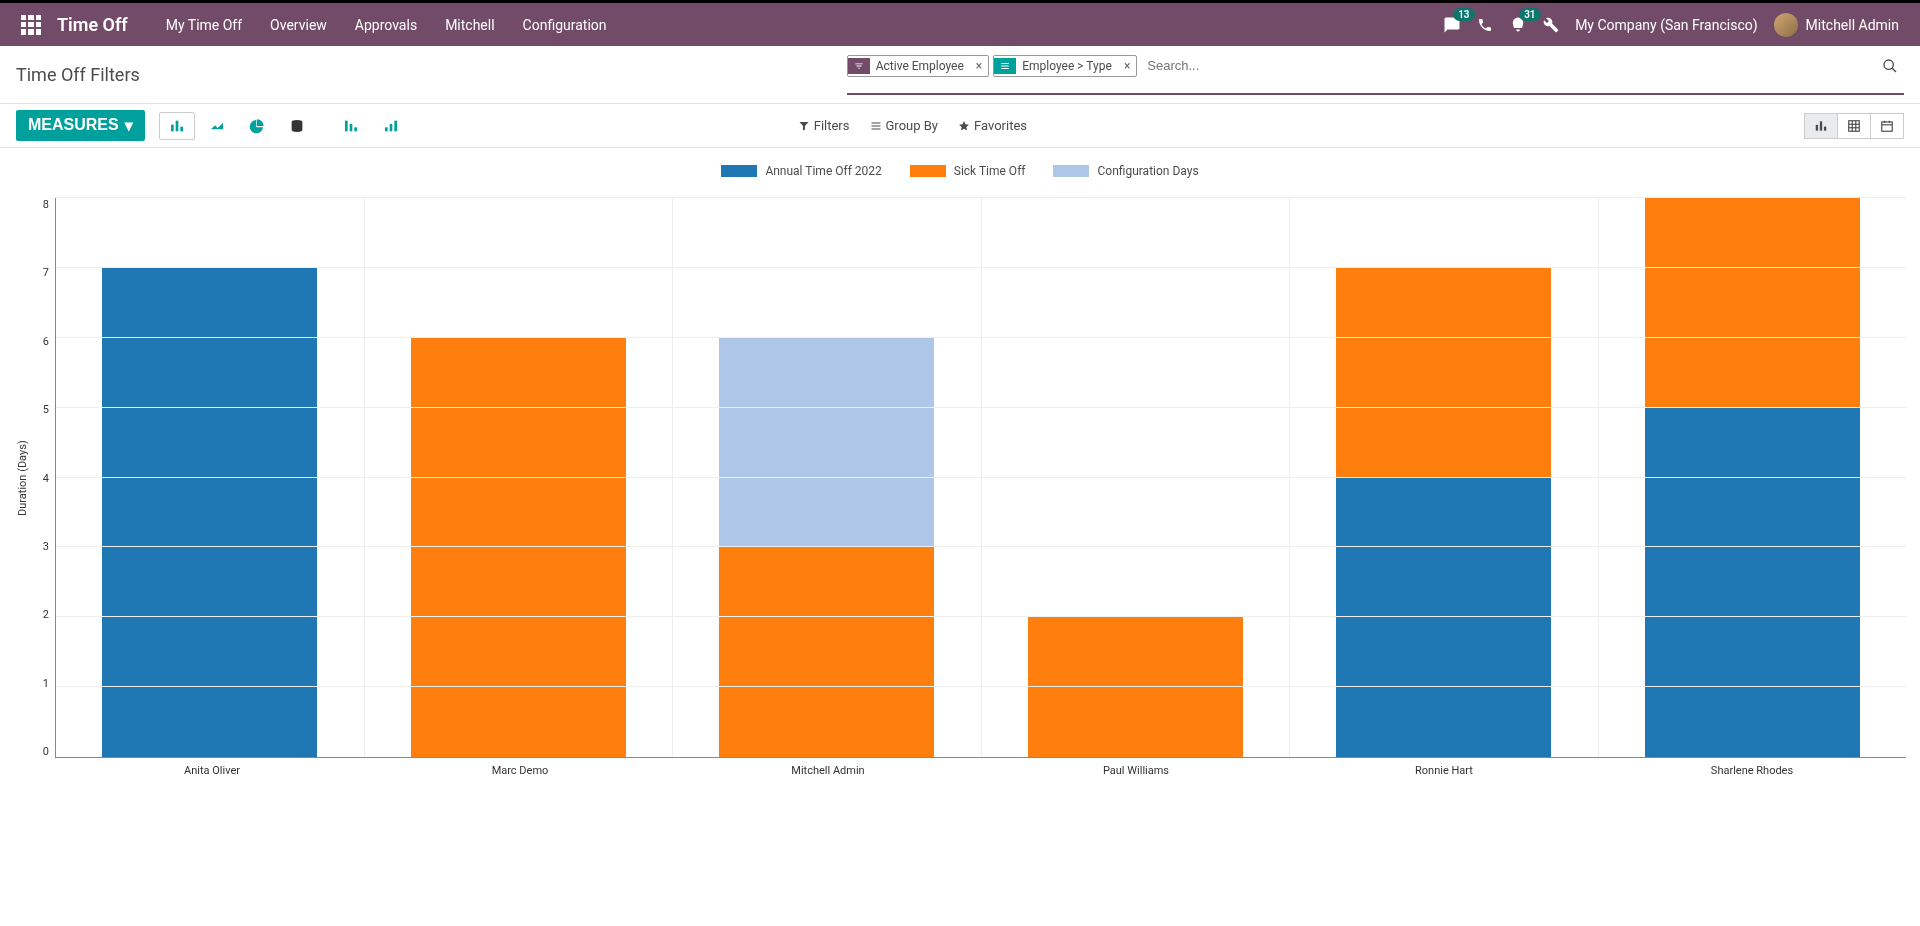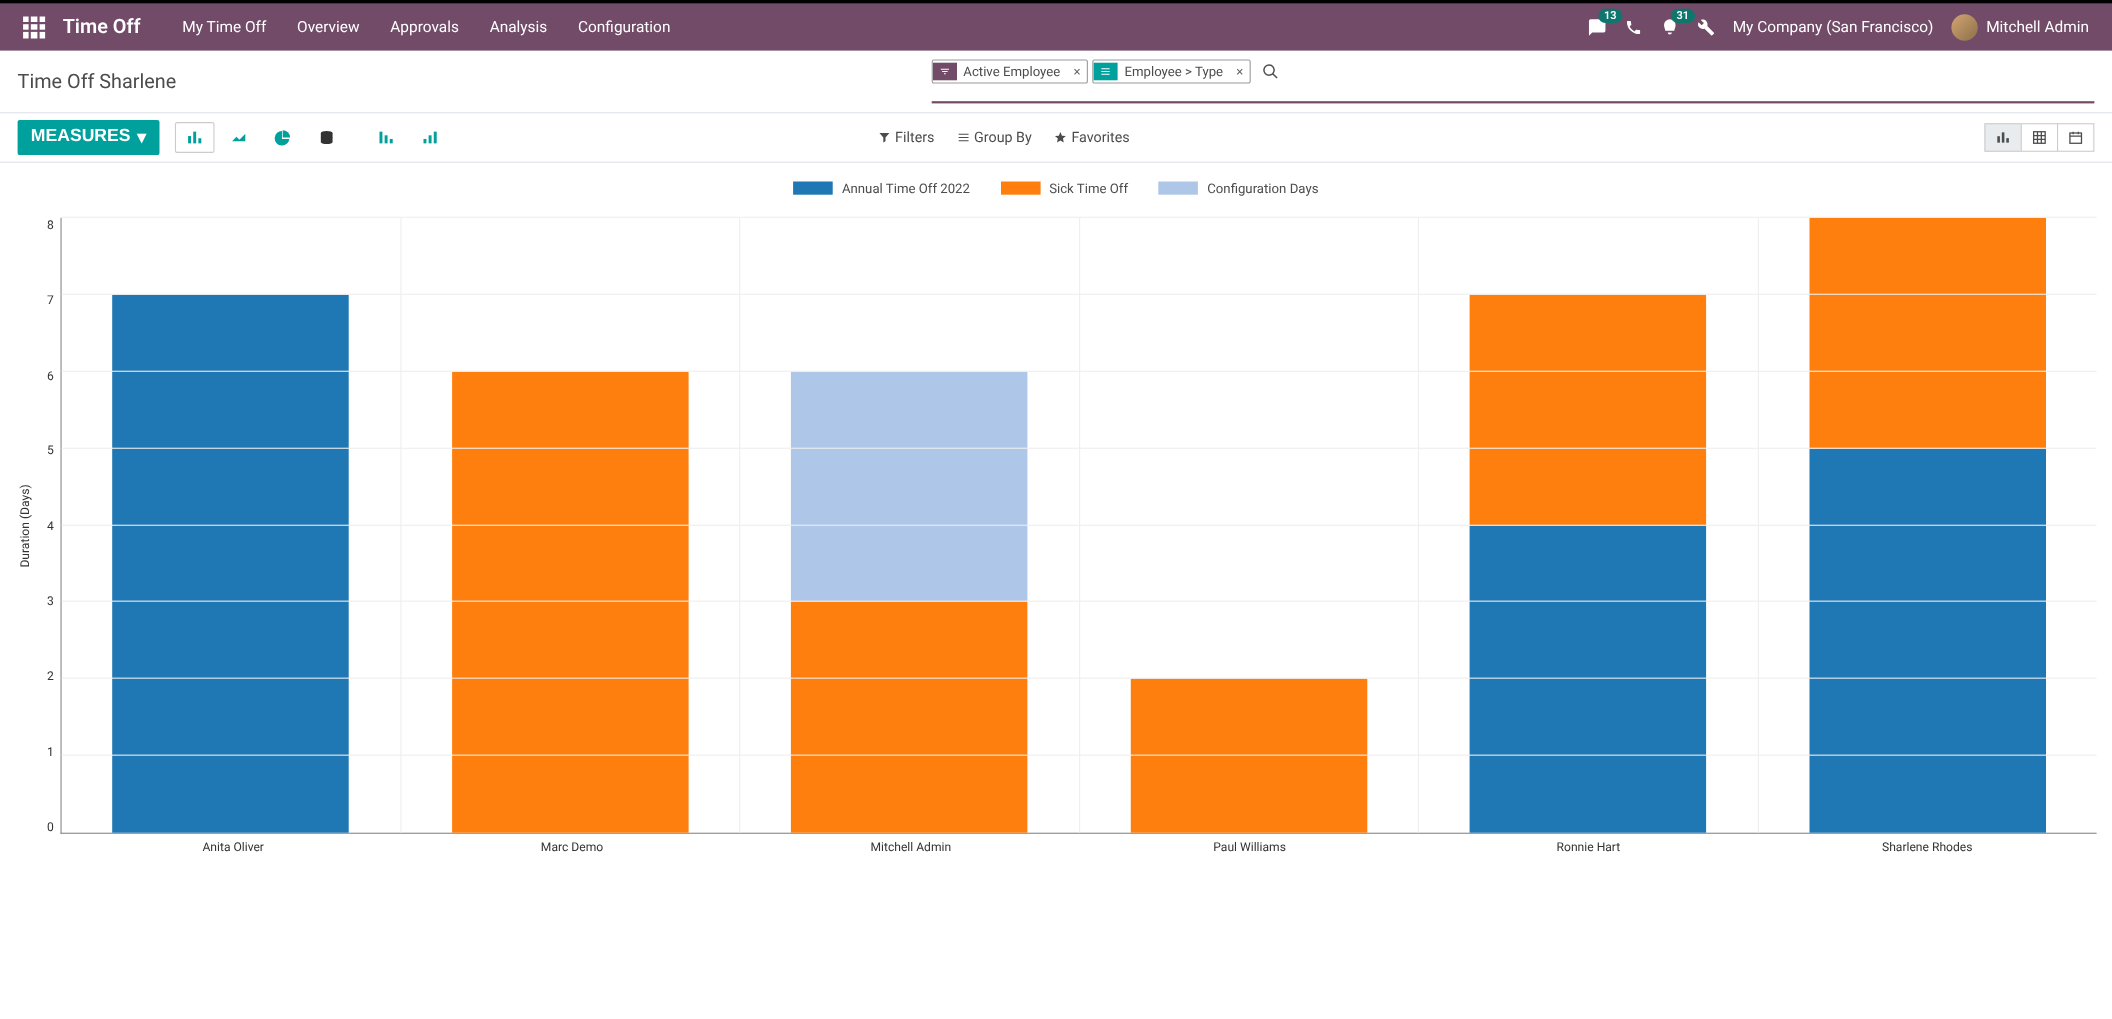--- a/index.html
+++ b/index.html
@@ -68,21 +68,21 @@
       <span></span>
       <span></span>
       <span></span>
       <span></span>
       <span></span>
   </div>
   <div class="brand">Time Off</div>
   <a class="nav-item">My Time Off</a>
   <a class="nav-item">Overview</a>
   <a class="nav-item">Approvals</a>
-  <a class="nav-item">Analysis</a>
+  <a class="nav-item">Mitchell</a>
   <a class="nav-item">Configuration</a>
   <div class="spacer"></div>
   <div class="tray">
     <div class="tray-icon">
       <svg width="18" height="18" viewBox="0 0 24 24" fill="#fff">
           <path d="M20 2H4a2 2 0 0 0-2 2v18l4-4h14a2 2 0 0 0 2-2V4a2 2 0 0 0-2-2z"></path>
         </svg>
       <span class="badge">13</span>
     </div>
     <div class="tray-icon">
@@ -103,40 +103,41 @@
     </div>
     <div class="company-name">My Company (San Francisco)</div>
     <div class="user">
       <div class="avatar"></div>
       <span>Mitchell Admin</span>
     </div>
   </div>
 </div>
 
 <div class="subheader">
-  <div class="page-title">Time Off Sharlene</div>
+  <div class="page-title">Time Off Filters</div>
   <div class="search-area">
     <div class="facet">
       <span class="facet-icon">
         <svg width="10" height="10" viewBox="0 0 24 24" fill="#fff">
             <path d="M10 18h4v-2h-4v2zM3 6v2h18V6H3zm3 7h12v-2H6v2z"></path>
           </svg>
       </span>
       <span class="facet-label">Active Employee</span>
       <span class="facet-x">×</span>
     </div>
     <div class="facet">
       <span class="facet-icon groupby">
         <svg width="10" height="10" viewBox="0 0 24 24" fill="#fff">
             <path d="M3 5h18v2H3zm0 6h18v2H3zm0 6h18v2H3z"></path>
           </svg>
       </span>
       <span class="facet-label">Employee &gt; Type</span>
       <span class="facet-x">×</span>
     </div>
+    <input class="search-input" placeholder="Search..." style="">
     <span class="search-glass">
       <svg width="16" height="16" viewBox="0 0 24 24" fill="none" stroke="#4c4c4c" stroke-width="2">
           <circle cx="10" cy="10" r="7"></circle>
           <line x1="21" y1="21" x2="15" y2="15"></line>
         </svg>
     </span>
   </div>
 </div>
 
 <div class="controlbar">

